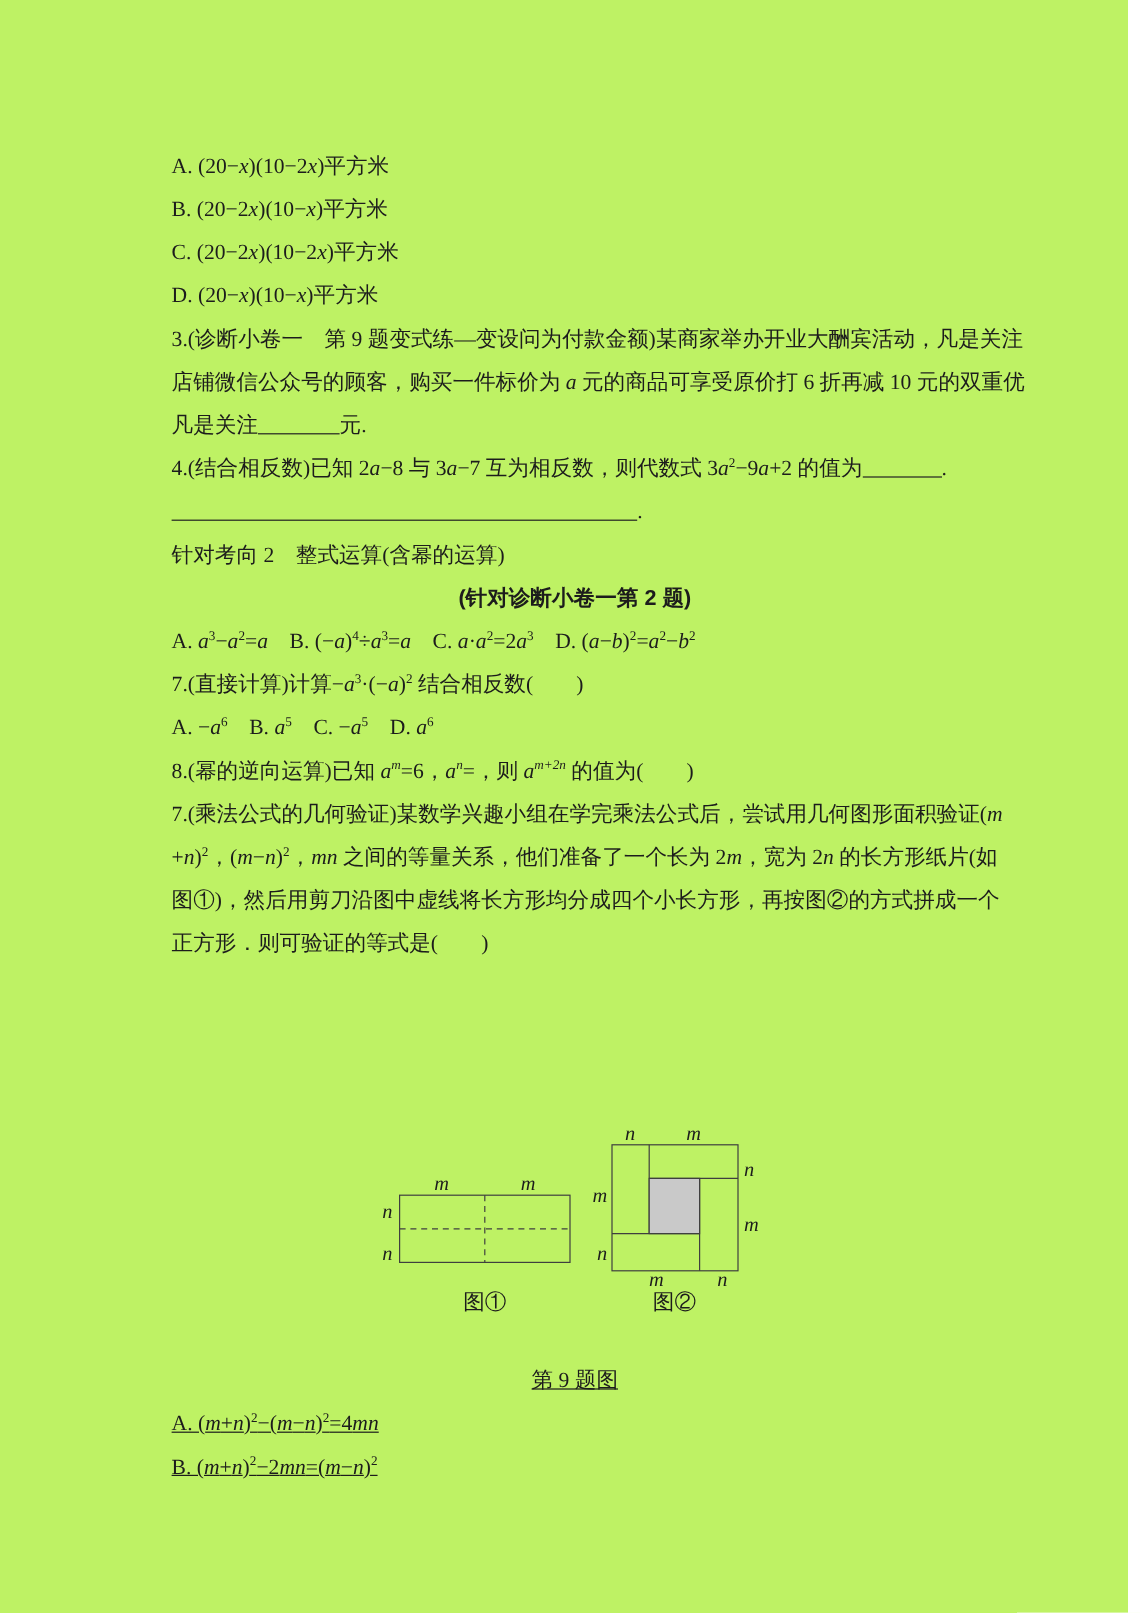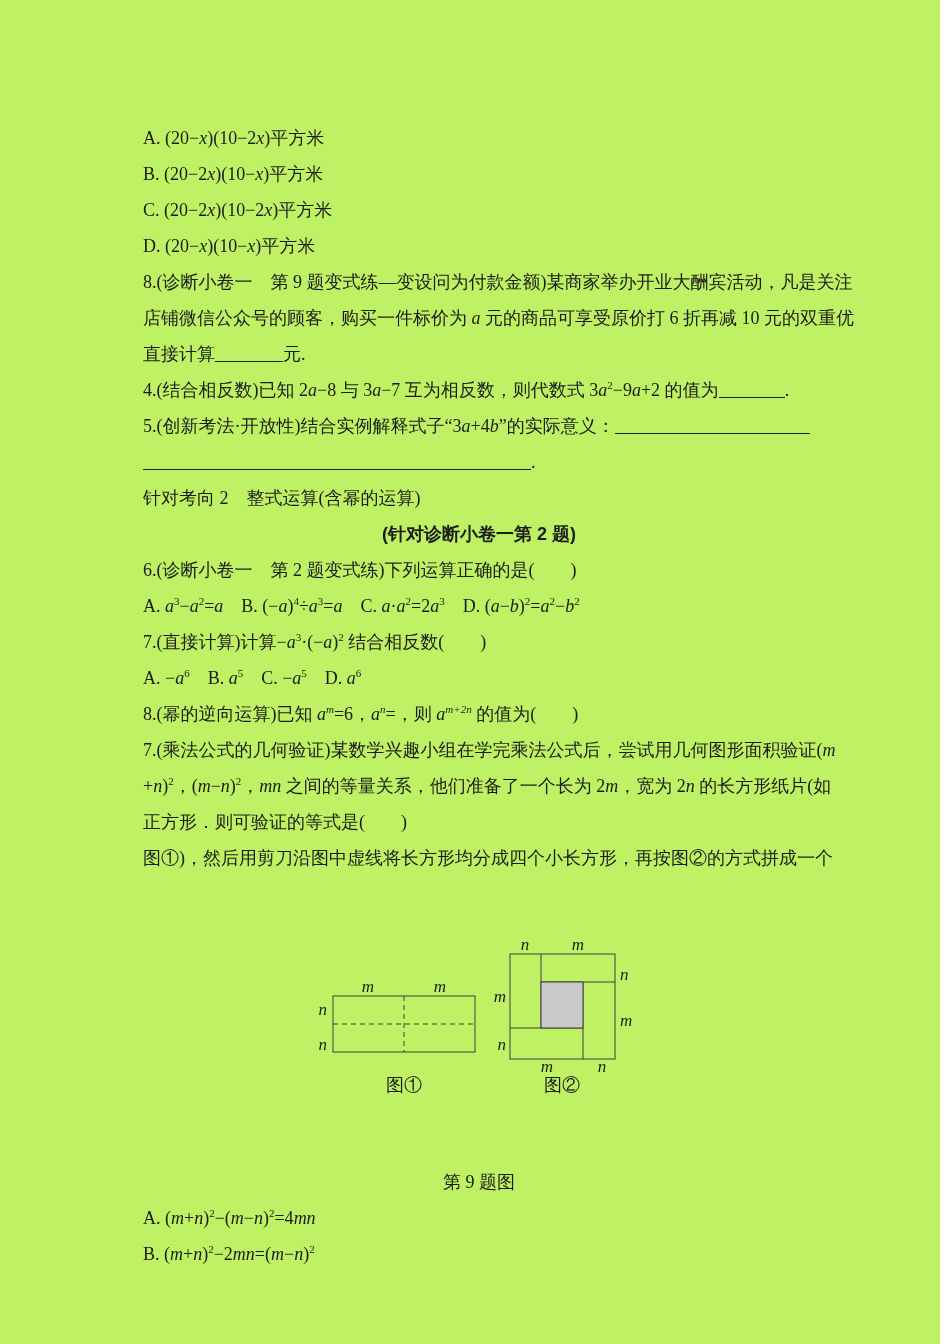--- a/index.html
+++ b/index.html
@@ -10,21 +10,21 @@
     font-family:"Liberation Serif","DejaVu Serif",serif;
     color:#1c1c1c;
     overflow:hidden;
   }
   .textcol{
     position:absolute;
     left:143px;top:120px;
     width:672px;
     font-size:18px;
   }
-  .textcol.tail{top:1164px;}
+  .textcol.tail{top:1132px;text-decoration:underline;}
   .line{
     height:36px;line-height:36px;
     white-space:nowrap;
   }
   .line.center{text-align:center;}
   .line.boldsans{
     font-family:Liberation Sans, sans-serif;
     font-weight:700;
     font-size:18px;
   }
@@ -56,37 +56,35 @@
 </head>
 <body>
 
 <div class="page">
 
   <div class="textcol">
       <div class="line"><span>A. (20−</span><span class="it">x</span><span>)(10−2</span><span class="it">x</span><span>)平方米</span></div>
       <div class="line"><span>B. (20−2</span><span class="it">x</span><span>)(10−</span><span class="it">x</span><span>)平方米</span></div>
       <div class="line"><span>C. (20−2</span><span class="it">x</span><span>)(10−2</span><span class="it">x</span><span>)平方米</span></div>
       <div class="line"><span>D. (20−</span><span class="it">x</span><span>)(10−</span><span class="it">x</span><span>)平方米</span></div>
-      <div class="line"><span>8.(诊断小卷一　第 9 题变式练—变设问为付款金额)某商家举办开业大酬宾活动，凡是关注</span></div>
+      <div class="line"><span>3.(诊断小卷一　第 9 题变式练—变设问为付款金额)某商家举办开业大酬宾活动，凡是关注</span></div>
       <div class="line"><span>店铺微信公众号的顾客，购买一件标价为 </span><span class="it">a</span><span> 元的商品可享受原价打 6 折再减 10 元的双重优</span></div>
-      <div class="line"><span>直接计算</span><span class="blank" style="width: 68px;"></span><span>元.</span></div>
+      <div class="line"><span>凡是关注</span><span class="blank" style="width: 68px;"></span><span>元.</span></div>
       <div class="line"><span>4.(结合相反数)已知 2</span><span class="it">a</span><span>−8 与 3</span><span class="it">a</span><span>−7 互为相反数，则代数式 3</span><span class="it">a</span><sup>2</sup><span>−9</span><span class="it">a</span><span>+2 的值为</span><span class="blank" style="width: 66px;"></span><span>.</span></div>
-      <div class="line"><span>5.(创新考法·开放性)结合实例解释式子“3</span><span class="it">a</span><span>+4</span><span class="it">b</span><span>”的实际意义：</span><span class="blank" style="width: 195px;"></span></div>
       <div class="line"><span class="blank" style="width: 388px;"></span><span>.</span></div>
       <div class="line"><span>针对考向 2　整式运算(含幂的运算)</span></div>
       <div class="line center boldsans"><span>(针对诊断小卷一第 2 题)</span></div>
-      <div class="line"><span>6.(诊断小卷一　第 2 题变式练)下列运算正确的是(　　)</span></div>
       <div class="line"><span>A. </span><span class="it">a</span><sup>3</sup><span>−</span><span class="it">a</span><sup>2</sup><span>=</span><span class="it">a</span><span>　B. (−</span><span class="it">a</span><span>)</span><sup>4</sup><span>÷</span><span class="it">a</span><sup>3</sup><span>=</span><span class="it">a</span><span>　C. </span><span class="it">a</span><span>·</span><span class="it">a</span><sup>2</sup><span>=2</span><span class="it">a</span><sup>3</sup><span>　D. (</span><span class="it">a</span><span>−</span><span class="it">b</span><span>)</span><sup>2</sup><span>=</span><span class="it">a</span><sup>2</sup><span>−</span><span class="it">b</span><sup>2</sup></div>
       <div class="line"><span>7.(直接计算)计算−</span><span class="it">a</span><sup>3</sup><span>·(−</span><span class="it">a</span><span>)</span><sup>2</sup><span> 结合相反数(　　)</span></div>
       <div class="line"><span>A. −</span><span class="it">a</span><sup>6</sup><span>　B. </span><span class="it">a</span><sup>5</sup><span>　C. −</span><span class="it">a</span><sup>5</sup><span>　D. </span><span class="it">a</span><sup>6</sup></div>
       <div class="line"><span>8.(幂的逆向运算)已知 </span><span class="it">a</span><sup class="it">m</sup><span>=6，</span><span class="it">a</span><sup class="it">n</sup><span>=，则 </span><span class="it">a</span><sup class="it">m+2n</sup><span> 的值为(　　)</span></div>
       <div class="line"><span>7.(乘法公式的几何验证)某数学兴趣小组在学完乘法公式后，尝试用几何图形面积验证(</span><span class="it">m</span></div>
       <div class="line"><span>+</span><span class="it">n</span><span>)</span><sup>2</sup><span>，(</span><span class="it">m</span><span>−</span><span class="it">n</span><span>)</span><sup>2</sup><span>，</span><span class="it">mn</span><span> 之间的等量关系，他们准备了一个长为 2</span><span class="it">m</span><span>，宽为 2</span><span class="it">n</span><span> 的长方形纸片(如</span></div>
+      <div class="line"><span>图①)，然后用剪刀沿图中虚线将长方形均分成四个小长方形，再按图②的方式拼成一个</span></div>
       <div class="line"><span>正方形．则可验证的等式是(　　)</span></div>
-      <div class="line"><span>图①)，然后用剪刀沿图中虚线将长方形均分成四个小长方形，再按图②的方式拼成一个</span></div>
     </div>
 
   <svg class="figs" viewBox="0 0 350 162">
 
     <g>
       <rect x="43" y="58" width="142" height="56" fill="none" stroke="#3f3f3f" stroke-width="1"></rect>
       <line x1="114" y1="58" x2="114" y2="114" stroke="#3f3f3f" stroke-width="1" stroke-dasharray="5,4"></line>
       <line x1="43" y1="86" x2="185" y2="86" stroke="#3f3f3f" stroke-width="1" stroke-dasharray="5,4"></line>
       <text class="var" x="78" y="54" text-anchor="middle">m</text>
       <text class="var" x="150" y="54" text-anchor="middle">m</text>

